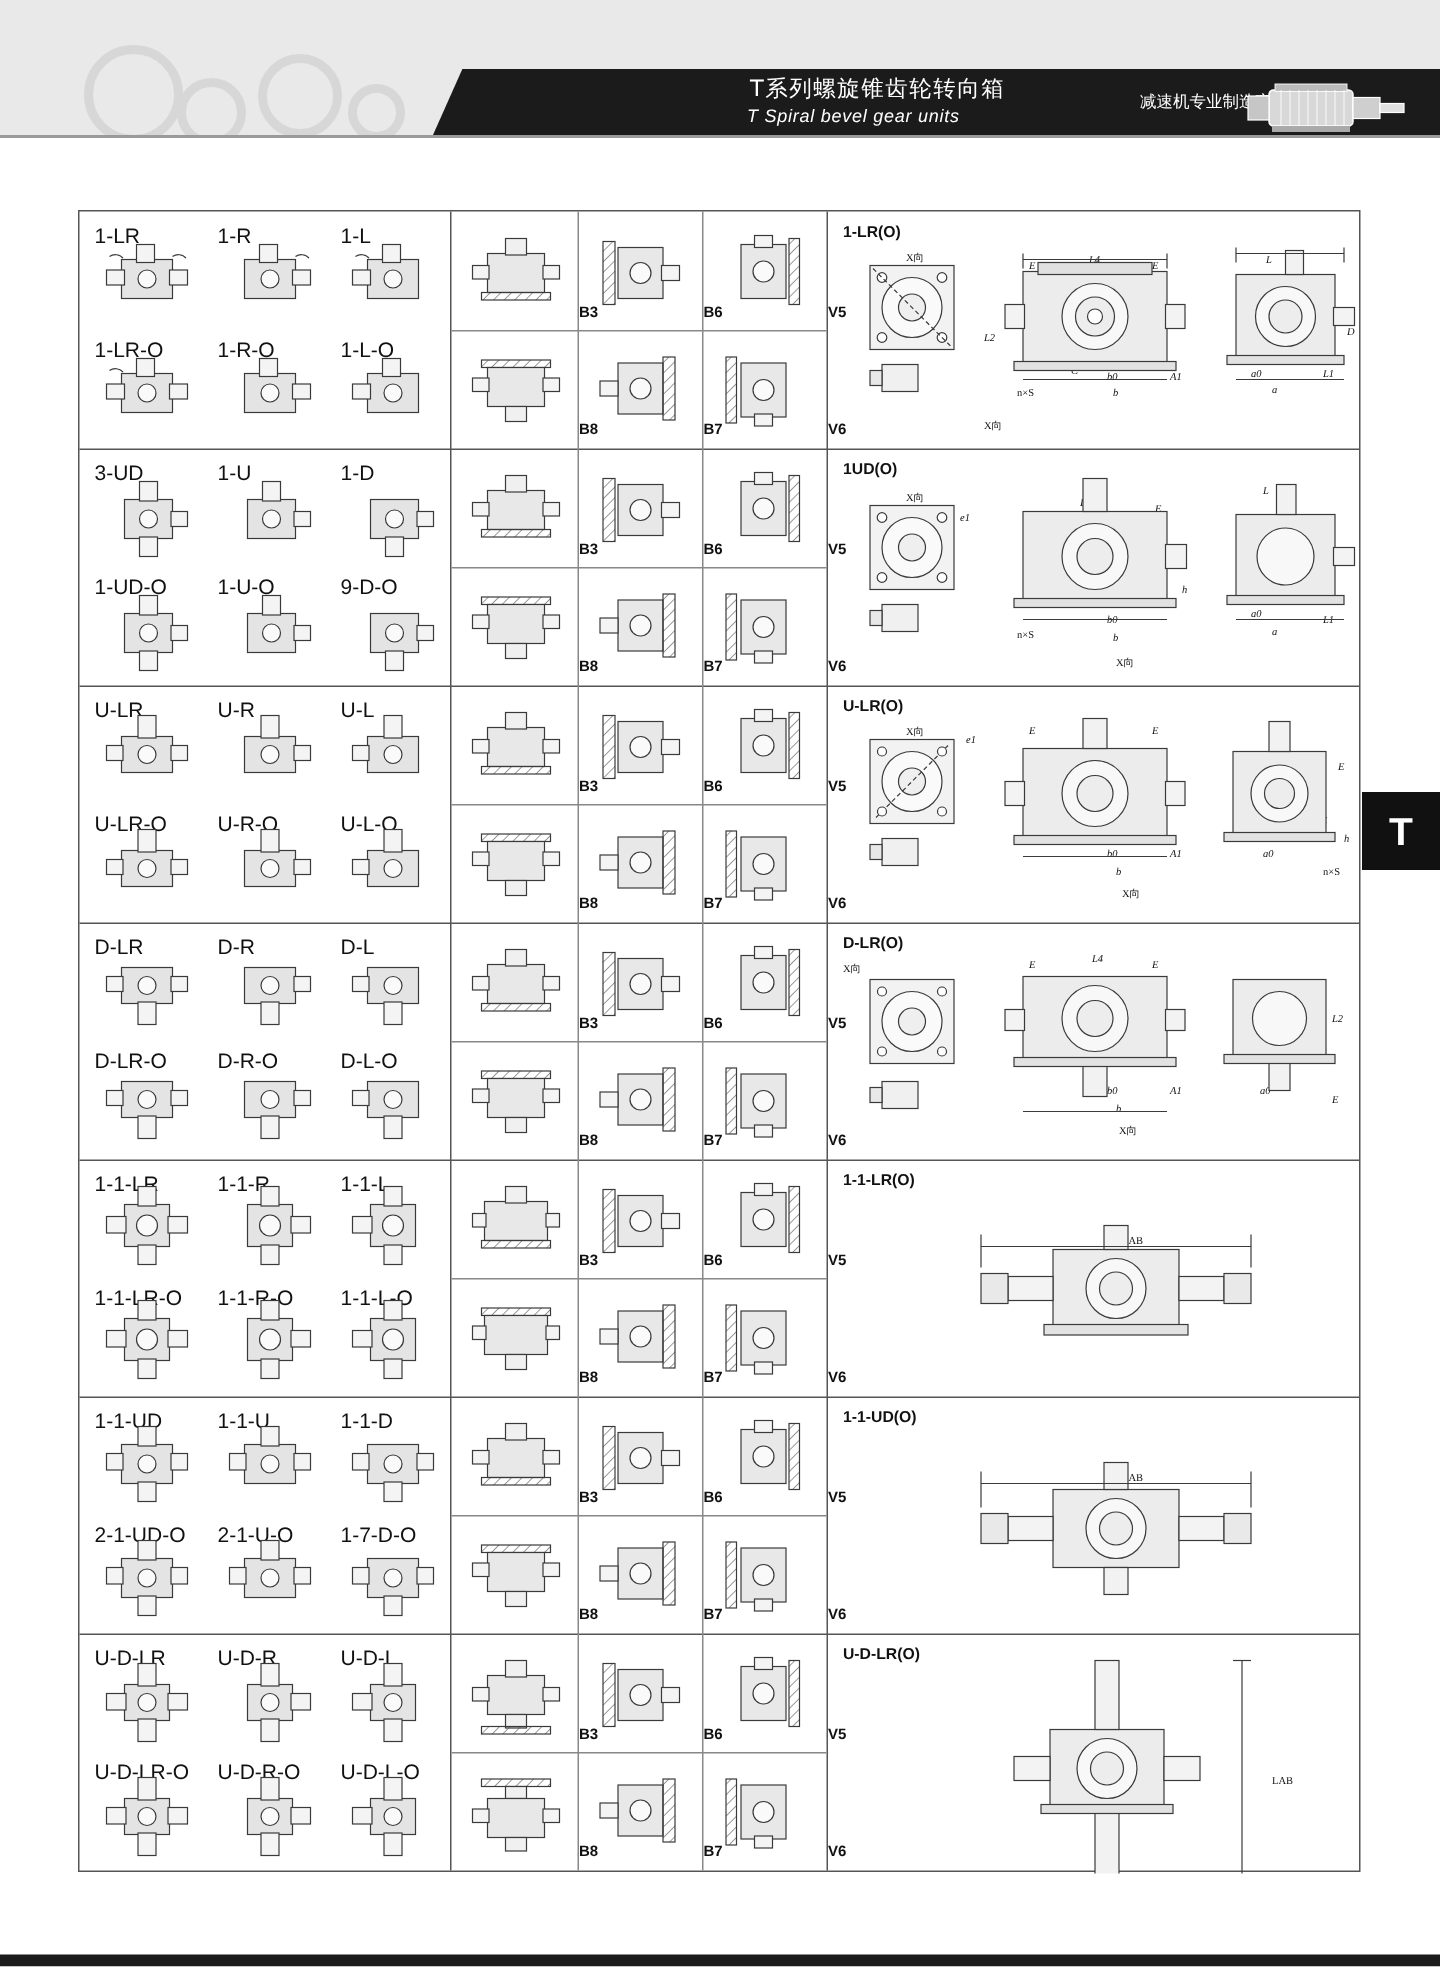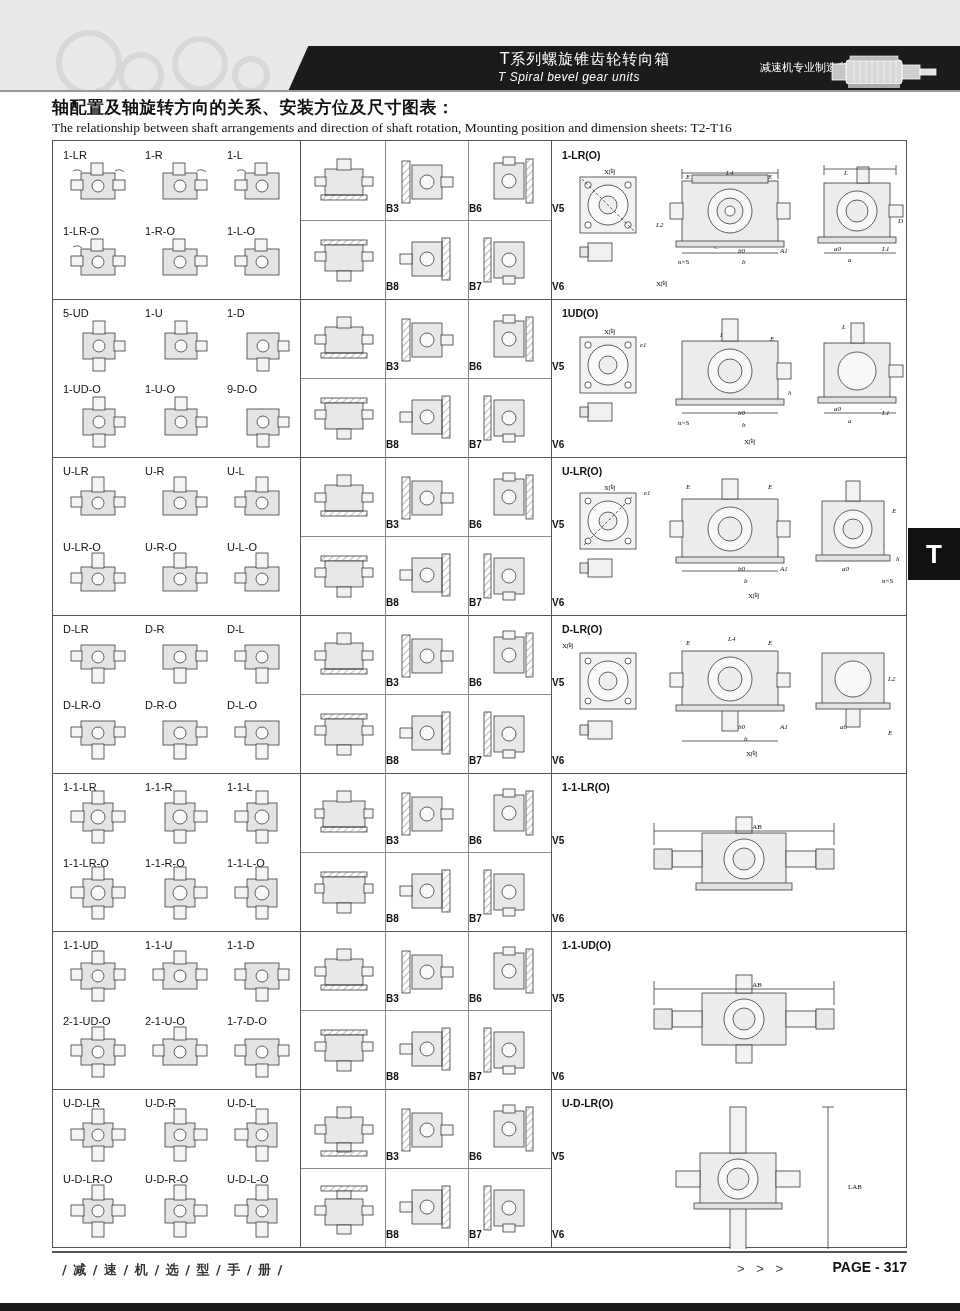--- a/index.html
+++ b/index.html
@@ -87,21 +87,21 @@
   }
   .col-left  { position:absolute; left:0;   top:0; width:248px; height:100%; border-right:1.5px solid #555;}
   .col-mid   { position:absolute; left:248px;top:0; width:251px; height:100%; border-right:1.5px solid #555;}
   .col-right { position:absolute; left:499px;top:0; width:356px; height:100%;}
   .rowsep { position:absolute; left:0; width:100%; height:0; border-top:1.5px solid #555; }
   .midsep { position:absolute; left:0; width:100%; height:0; border-top:1px solid #888; }
   .vmidsep{ position:absolute; top:0; height:100%; width:0; border-left:1px solid #888;}
 
   .cell-label {
     position:absolute;
-    font-size:11px;
+    font-size:14px;
     font-family:"Liberation Sans", sans-serif;
     color:#111;
     white-space:nowrap;
   }
   .pos-label {
     position:absolute;
     font-size:10px; font-weight:bold;
     font-family:"Liberation Sans", sans-serif;
     padding-left:23px;
   }
@@ -183,22 +183,20 @@
             <line x1="54" y1="8" x2="54" y2="32"></line>
               <line x1="60" y1="8" x2="60" y2="32"></line>
             <line x1="66" y1="8" x2="66" y2="32"></line>
               <line x1="72" y1="8" x2="72" y2="32"></line>
           </g>
         </svg>
       </div>
     </div>
   </div>
 
-  <div class="title-cn">轴配置及轴旋转方向的关系、安装方位及尺寸图表：</div>
-  <div class="title-en">The relationship between shaft arrangements and direction of shaft rotation, Mounting position and dimension sheets: T2-T16</div>
 
   <div class="main-table">
 
     <div class="rowsep" style="top:158px;"></div>
     <div class="rowsep" style="top:316px;"></div>
     <div class="rowsep" style="top:474px;"></div>
     <div class="rowsep" style="top:632px;"></div>
     <div class="rowsep" style="top:790px;"></div>
     <div class="rowsep" style="top:948px;"></div>
 
@@ -254,21 +252,21 @@
               <rect x="10" y="10" width="34" height="26" fill="#e4e4e4"></rect>
               <rect x="0" y="17" width="12" height="10" fill="#f4f4f4"></rect>
               <rect x="20" y="0" width="12" height="12" fill="#f4f4f4"></rect>
               <circle cx="27" cy="23" r="6" fill="#fafafa"></circle>
             </g>
           </g>
         </svg>
       </div>
 
       <div>
-        <div class="cell-label" style="left:10px;  top:166px;">5-UD</div>
+        <div class="cell-label" style="left:10px;  top:166px;">3-UD</div>
         <div class="cell-label" style="left:92px;  top:166px;">1-U</div>
         <div class="cell-label" style="left:174px; top:166px;">1-D</div>
         <div class="cell-label" style="left:10px;  top:242px;">1-UD-O</div>
         <div class="cell-label" style="left:92px;  top:242px;">1-U-O</div>
         <div class="cell-label" style="left:174px; top:242px;">9-D-O</div>
         <svg width="248" height="158" viewBox="0 0 248 158" style="position:absolute;left:0;top:158px;">
           <g stroke="#3a3a3a" stroke-width="0.8">
             <g transform="translate(18,22)">
               <rect x="12" y="12" width="32" height="26" fill="#e4e4e4"></rect>
               <rect x="22" y="0" width="12" height="13" fill="#f4f4f4"></rect>
@@ -1194,20 +1192,15 @@
             <line x1="270" y1="18" x2="282" y2="18"></line>
               <line x1="270" y1="162" x2="282" y2="162"></line>
           </g>
         </g>
       </svg>
     </div>
   </div>
 
   <div class="ttab">T</div>
 
-  <div class="footer">
-    <div class="footer-left">/ 减 / 速 / 机 / 选 / 型 / 手 / 册 /</div>
-    <div class="footer-arrows">&gt; &gt; &gt;</div>
-    <div class="footer-page">PAGE - 317</div>
-  </div>
   <div class="footer-bar"></div>
 
 </div>
 
 </body></html>

